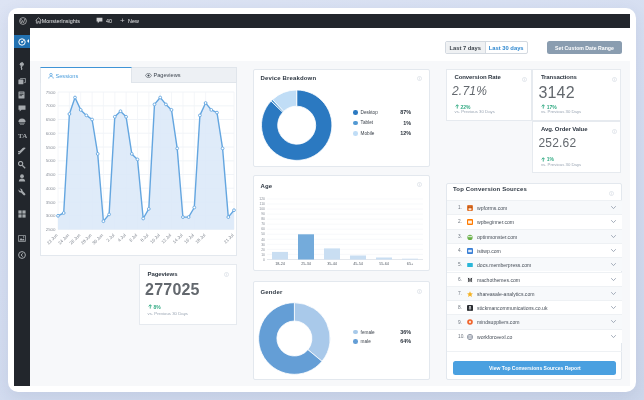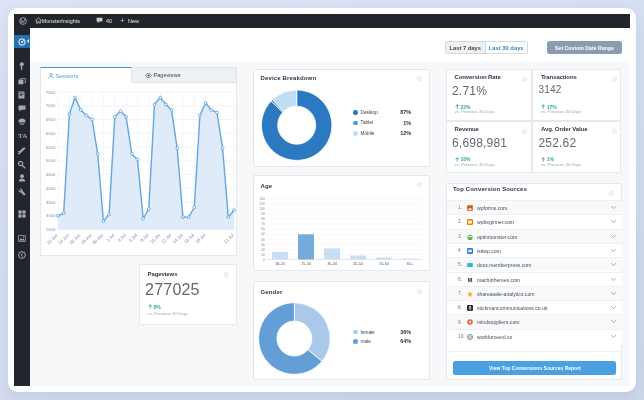--- a/index.html
+++ b/index.html
@@ -242,21 +242,21 @@
             <text x="193.0" y="152.5" text-anchor="end" font-size="4.4" fill="#7d838d" transform="rotate(-45 193.0 152.5)">21 Jul</text>
 </svg></div>
 
         <div class="box" style="left:108.6px;top:236.2px;width:98.4px;height:61.8px;">
 <div class="btitle" style="font-size:6px;top:6px;">Pageviews</div>
 <svg class="binfo" style="right:7.2px;" width="5" height="5" viewBox="0 0 7 7">
             <circle cx="3.5" cy="3.5" r="2.9" fill="none" stroke="#c9d0da" stroke-width="0.7"></circle>
             <rect x="3.2" y="2.9" width="0.7" height="2.2" fill="#c9d0da"></rect>
             <rect x="3.2" y="1.6" width="0.7" height="0.8" fill="#c9d0da"></rect>
           </svg>
-<div class="bval" style="font-size:16px;top:16.5px;">277025</div>
+<div class="bval" style="font-size:16px;top:16.5px;font-weight:bold;">277025</div>
 <div class="bdelta" style="bottom:14.5px;"><svg width="4.5" height="5" viewBox="0 0 4.5 5" style="vertical-align:-0.5px;">
               <path d="M2.25 4.6 L2.25 1 M0.6 2.4 L2.25 0.7 L3.9 2.4" stroke="#33ab84" stroke-width="0.9" fill="none"></path>
             </svg> 8%</div>
 <div class="bvs" style="bottom:8.5px;">vs. Previous 30 Days</div>
 </div>
 
   <div class="panel" style="left:223px;top:41px;width:177px;height:98px;">
     <div class="ptitle">Device Breakdown</div>
     <svg class="pinfo" width="5" height="5" viewBox="0 0 7 7">
             <circle cx="3.5" cy="3.5" r="2.9" fill="none" stroke="#c9d0da" stroke-width="0.7"></circle>
@@ -342,50 +342,37 @@
     </div>
   </div>
 
   <div class="box" style="left:415.5px;top:41px;width:86.4px;height:52.2px;">
 <div class="btitle" style="font-size:6px;top:4.5px;">Conversion Rate</div>
 <svg class="binfo" style="right:3.5px;" width="5" height="5" viewBox="0 0 7 7">
             <circle cx="3.5" cy="3.5" r="2.9" fill="none" stroke="#c9d0da" stroke-width="0.7"></circle>
             <rect x="3.2" y="2.9" width="0.7" height="2.2" fill="#c9d0da"></rect>
             <rect x="3.2" y="1.6" width="0.7" height="0.8" fill="#c9d0da"></rect>
           </svg>
-<div class="bval" style="font-size:12px;top:14.5px;">2.71%</div>
+<div class="bval" style="font-size:12px;top:14.5px;font-style:italic;">2.71%</div>
 <div class="bdelta" style="bottom:10px;"><svg width="4.5" height="5" viewBox="0 0 4.5 5" style="vertical-align:-0.5px;">
               <path d="M2.25 4.6 L2.25 1 M0.6 2.4 L2.25 0.7 L3.9 2.4" stroke="#33ab84" stroke-width="0.9" fill="none"></path>
             </svg> 22%</div>
 <div class="bvs" style="bottom:5.5px;">vs. Previous 30 Days</div>
 </div>
         <div class="box" style="left:501.9px;top:41px;width:89.6px;height:52.2px;">
 <div class="btitle" style="font-size:6px;top:4.5px;">Transactions</div>
 <svg class="binfo" style="right:3.5px;" width="5" height="5" viewBox="0 0 7 7">
             <circle cx="3.5" cy="3.5" r="2.9" fill="none" stroke="#c9d0da" stroke-width="0.7"></circle>
             <rect x="3.2" y="2.9" width="0.7" height="2.2" fill="#c9d0da"></rect>
             <rect x="3.2" y="1.6" width="0.7" height="0.8" fill="#c9d0da"></rect>
           </svg>
-<div class="bval" style="font-size:10px;top:14.5px;">3142</div>
+<div class="bval" style="font-size:16px;top:14.5px;">3142</div>
 <div class="bdelta" style="bottom:10px;"><svg width="4.5" height="5" viewBox="0 0 4.5 5" style="vertical-align:-0.5px;">
               <path d="M2.25 4.6 L2.25 1 M0.6 2.4 L2.25 0.7 L3.9 2.4" stroke="#33ab84" stroke-width="0.9" fill="none"></path>
             </svg> 17%</div>
-<div class="bvs" style="bottom:5.5px;">vs. Previous 30 Days</div>
-</div>
-        <div class="box" style="left:415.5px;top:93.2px;width:86.4px;height:52.7px;">
-<div class="btitle" style="font-size:6px;top:4.5px;">Revenue</div>
-<svg class="binfo" style="right:3.5px;" width="5" height="5" viewBox="0 0 7 7">
-            <circle cx="3.5" cy="3.5" r="2.9" fill="none" stroke="#c9d0da" stroke-width="0.7"></circle>
-            <rect x="3.2" y="2.9" width="0.7" height="2.2" fill="#c9d0da"></rect>
-            <rect x="3.2" y="1.6" width="0.7" height="0.8" fill="#c9d0da"></rect>
-          </svg>
-<div class="bval" style="font-size:12px;top:14.5px;">6,698,981</div>
-<div class="bdelta" style="bottom:10px;"><svg width="4.5" height="5" viewBox="0 0 4.5 5" style="vertical-align:-0.5px;">
-              <path d="M2.25 4.6 L2.25 1 M0.6 2.4 L2.25 0.7 L3.9 2.4" stroke="#33ab84" stroke-width="0.9" fill="none"></path>
-            </svg> 16%</div>
 <div class="bvs" style="bottom:5.5px;">vs. Previous 30 Days</div>
 </div>
         <div class="box" style="left:501.9px;top:93.2px;width:89.6px;height:52.7px;">
 <div class="btitle" style="font-size:6px;top:4.5px;">Avg. Order Value</div>
 <svg class="binfo" style="right:3.5px;" width="5" height="5" viewBox="0 0 7 7">
             <circle cx="3.5" cy="3.5" r="2.9" fill="none" stroke="#c9d0da" stroke-width="0.7"></circle>
             <rect x="3.2" y="2.9" width="0.7" height="2.2" fill="#c9d0da"></rect>
             <rect x="3.2" y="1.6" width="0.7" height="0.8" fill="#c9d0da"></rect>
           </svg>
 <div class="bval" style="font-size:12px;top:14.5px;">252.62</div>

